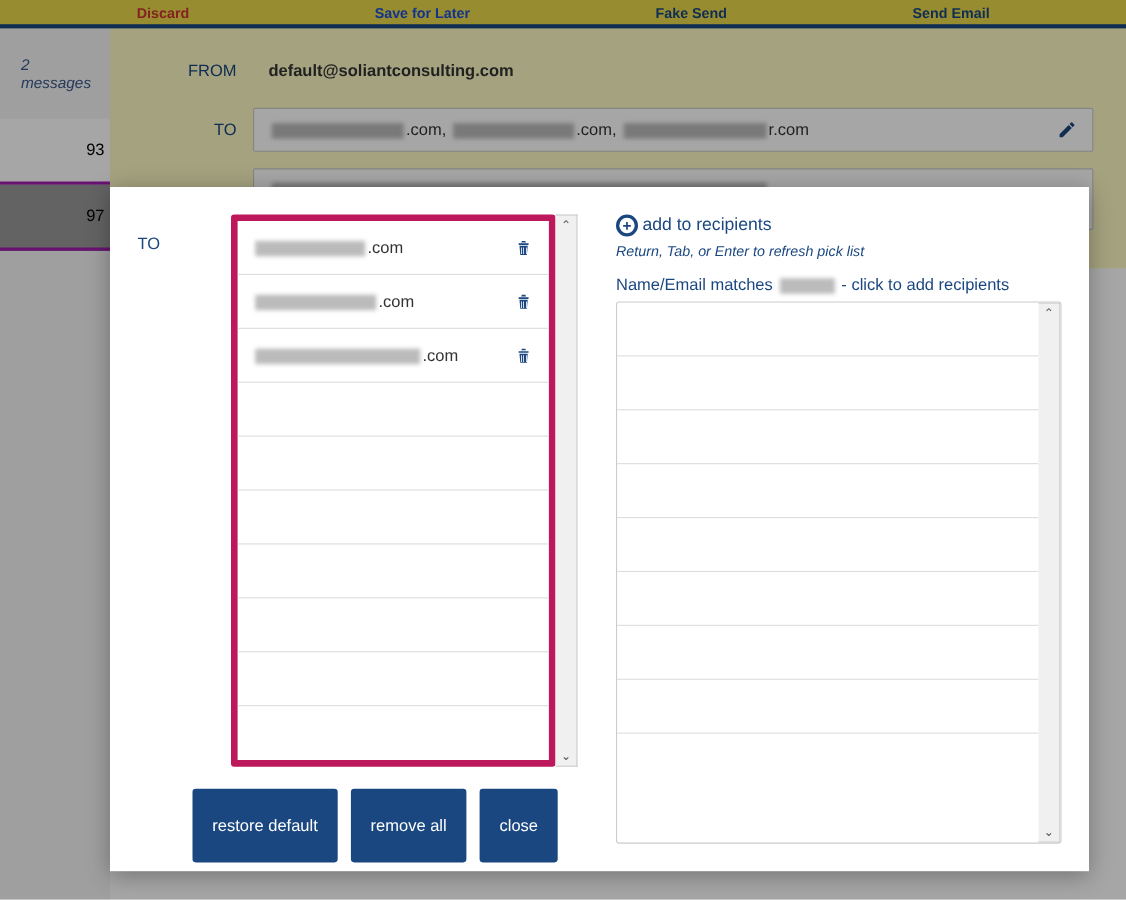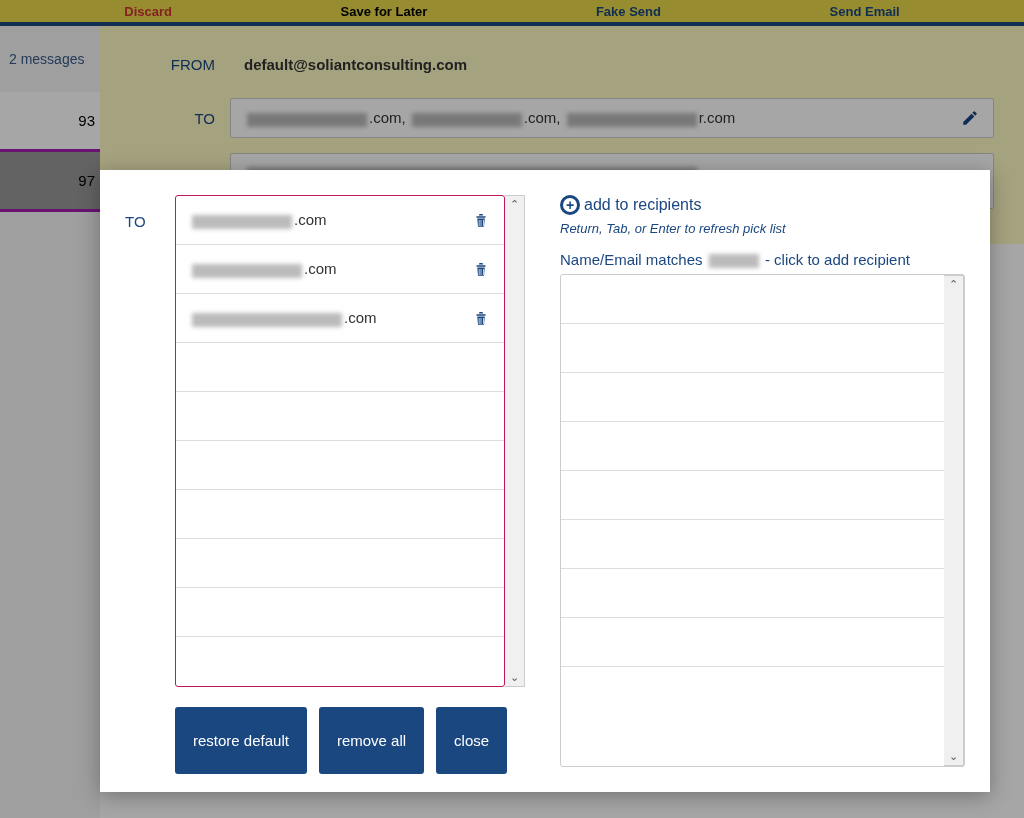--- a/index.html
+++ b/index.html
@@ -29,21 +29,22 @@
     .topbar span { font-weight: bold; color: #c33; font-size: 13px; }
     .sidebar-area {
       position: absolute;
       left: 0;
       top: 26px;
       width: 100px;
       height: calc(100% - 26px);
       background: #f5f5f5;
     }
     .messages-label {
-      padding: 25px 9px;
+      padding: 25px 19px;
+      font-style: italic;
       color: #3a5a8a;
       font-size: 14px;
     }
     .msg-list {
       background: #fff;
     }
     .msg-item {
       padding: 20px 5px;
       border-bottom: 3px solid #a21caf;
       font-size: 15px;
@@ -122,23 +123,24 @@
       flex: 1;
     }
     .to-label {
       color: #1a4780;
       font-size: 15px;
       width: 50px;
       padding-top: 18px;
     }
     .recipient-list {
       flex: 1;
-      border: 1px solid #be185d;
+      border: 6px solid #be185d;
       border-radius: 3px;
       overflow: hidden;
+      margin-left: 35px;
     }
     .recipient-row {
       display: flex;
       align-items: center;
       justify-content: space-between;
       padding: 12px 14px;
       border-bottom: 1px solid #ddd;
       font-size: 15px;
       color: #333;
       height: 49px;
@@ -243,21 +245,21 @@
       height: 49px;
       border-bottom: 1px solid #ddd;
     }
     svg { display: block; }
   </style>
 </head>
 <body>
 
 <div class="topbar">
   <span>Discard</span>
-  <span style="color:#000000">Save for Later</span>
+  <span style="color:#1d4ed8">Save for Later</span>
   <span style="color:#1a4780">Fake Send</span>
   <span style="color:#1a4780">Send Email</span>
 </div>
 
 <div class="sidebar-area">
   <div class="messages-label">2 messages</div>
   <div class="msg-list">
     <div class="msg-item">93</div>
     <div class="msg-item selected">97</div>
   </div>
@@ -355,21 +357,21 @@
 
   <div class="modal-right">
     <div class="search-row">
       <span class="add-link">
         <span class="plus-circle">+</span>
         <span>add to recipients</span>
       </span>
     </div>
     <div class="hint">Return, Tab, or Enter to refresh pick list</div>
     <div class="matches-label">
-      <span>Name/Email matches </span><span class="redacted" style="width:50px"></span><span> - click to add recipient</span>
+      <span>Name/Email matches </span><span class="redacted" style="width:50px"></span><span> - click to add recipients</span>
     </div>
     <div class="matches-list">
       <div class="matches-body">
         <div class="match-row"></div>
         <div class="match-row"></div>
         <div class="match-row"></div>
         <div class="match-row"></div>
         <div class="match-row"></div>
         <div class="match-row"></div>
         <div class="match-row"></div>

